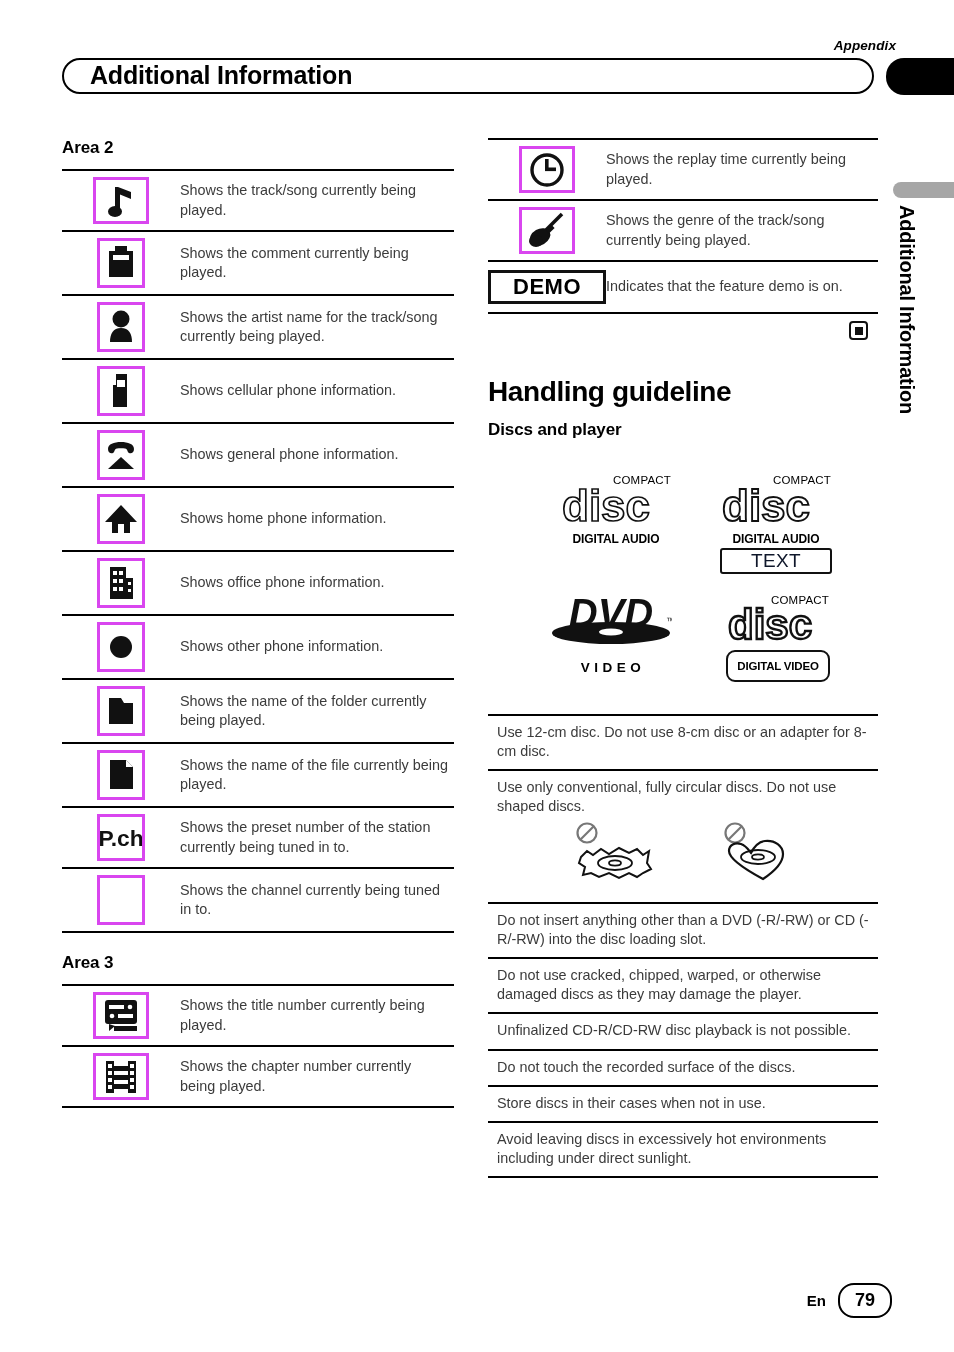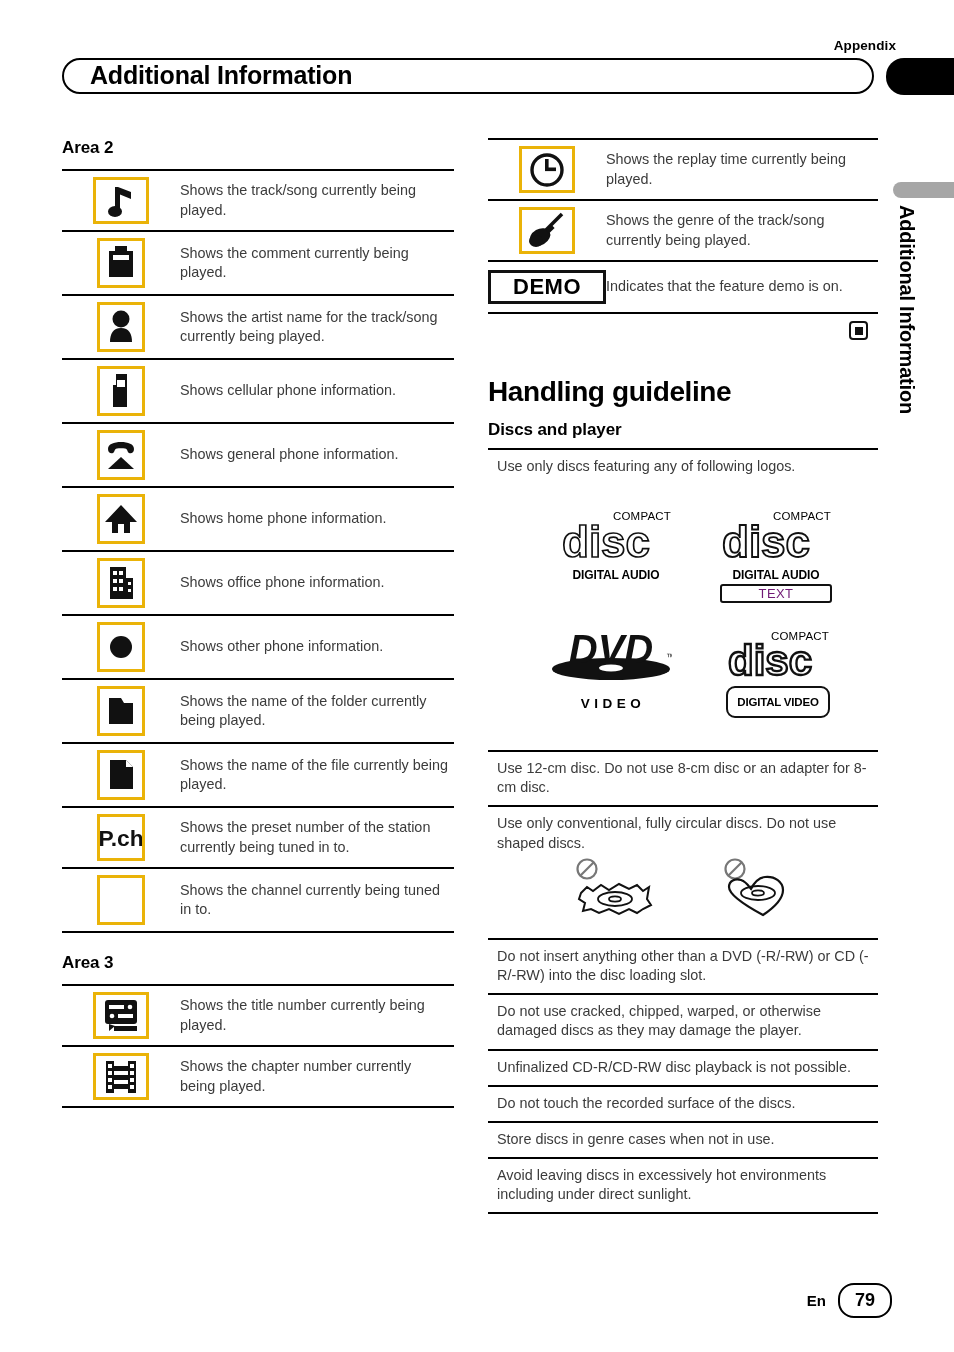--- a/index.html
+++ b/index.html
@@ -15,20 +15,21 @@
   }
 
   
   .appendix-label {
     position: absolute;
     top: 38px;
     right: 58px;
     font-size: 13.5px;
     font-weight: bold;
     letter-spacing: .1px;
+    font-style: italic;
   }
   .header-pill {
     position: absolute;
     left: 62px;
     top: 58px;
     width: 812px;
     height: 36px;
     border: 2.5px solid #000;
     border-radius: 18px;
     background: #fff;
@@ -138,21 +139,21 @@
     border-top: 2.5px solid #000;
     padding: 7px 0 8px 9px;
     font-size: 14.4px;
     line-height: 1.33;
     color: #3b3b3b;
   }
   .trow.last { border-bottom: 2.5px solid #000; }
 
   
   .ibox {
-    border: 3px solid #eab308;
+    border: 3px solid #d946ef;
     background: #fff;
     display: flex;
     align-items: center;
     justify-content: center;
     position: relative;
   }
   .ibox.w-wide  { width: 72px; height: 47px; }
   .ibox.w-sq    { width: 56px; height: 47px; }
   .ibox.w-tall  { width: 48px; height: 50px; }
   .ibox.w-pch   { width: 48px; height: 47px; }
@@ -203,22 +204,22 @@
     text-align: right; margin-bottom: -1px; padding-right: 1px;
   }
   .cdlogo .cd-bot {
     font-size: 12px; font-weight: bold; letter-spacing: -0.1px;
     text-align: center; margin-top: 1px;
   }
   .cdlogo .cd-text-box {
     border: 2px solid #111;
     border-radius: 3px;
     text-align: center;
-    font-size: 13px;
-    color: #701a75;
+    font-size: 19px;
+    color: #0f172a;
     margin-top: 2px;
     letter-spacing: .4px;
   }
 
   .dvd-video .vtext {
     text-align: center;
     font-size: 13.5px;
     font-weight: bold;
     letter-spacing: 4.5px;
     margin-top: 8px;
@@ -524,21 +525,20 @@
 
   <div class="eos-wrap">
     <div class="eos">
         <i></i>
       </div>
   </div>
 
   <h2 class="big-head" style="margin-top:36px;">Handling guideline</h2>
   <h3 class="sub-head">Discs and player</h3>
 
-  <div class="trow" style="border-top-width:2.5px;">Use only discs featuring any of following logos.</div>
 
   <div class="logos">
     <div class="logo-grid">
 
       <div class="logo-cell" style="left:72px; top:10px;">
         <div class="cdlogo">
           <div class="cd-top">COMPACT</div>
           <svg width="112" height="42" viewBox="0 0 112 42">
             <text x="2" y="36" font-family="Liberation Sans, sans-serif" font-size="44" font-weight="bold" fill="none" stroke="#111" stroke-width="1.7">disc</text>
           </svg>
@@ -608,21 +608,21 @@
         </svg>
       </div>
 
     </div>
   </div>
 
   <div class="trow">Do not insert anything other than a DVD (-R/-RW) or CD (-R/-RW) into the disc loading slot.</div>
   <div class="trow">Do not use cracked, chipped, warped, or otherwise damaged discs as they may damage the player.</div>
   <div class="trow">Unfinalized CD-R/CD-RW disc playback is not possible.</div>
   <div class="trow">Do not touch the recorded surface of the discs.</div>
-  <div class="trow">Store discs in genre cases when not in use.</div>
+  <div class="trow">Store discs in their cases when not in use.</div>
   <div class="trow last">Avoid leaving discs in excessively hot environments including under direct sunlight.</div>
 
 </div>
 
 <div class="footer">
   <div class="lang">En</div>
   <div class="pageno">79</div>
 </div>
 
 </body></html>

